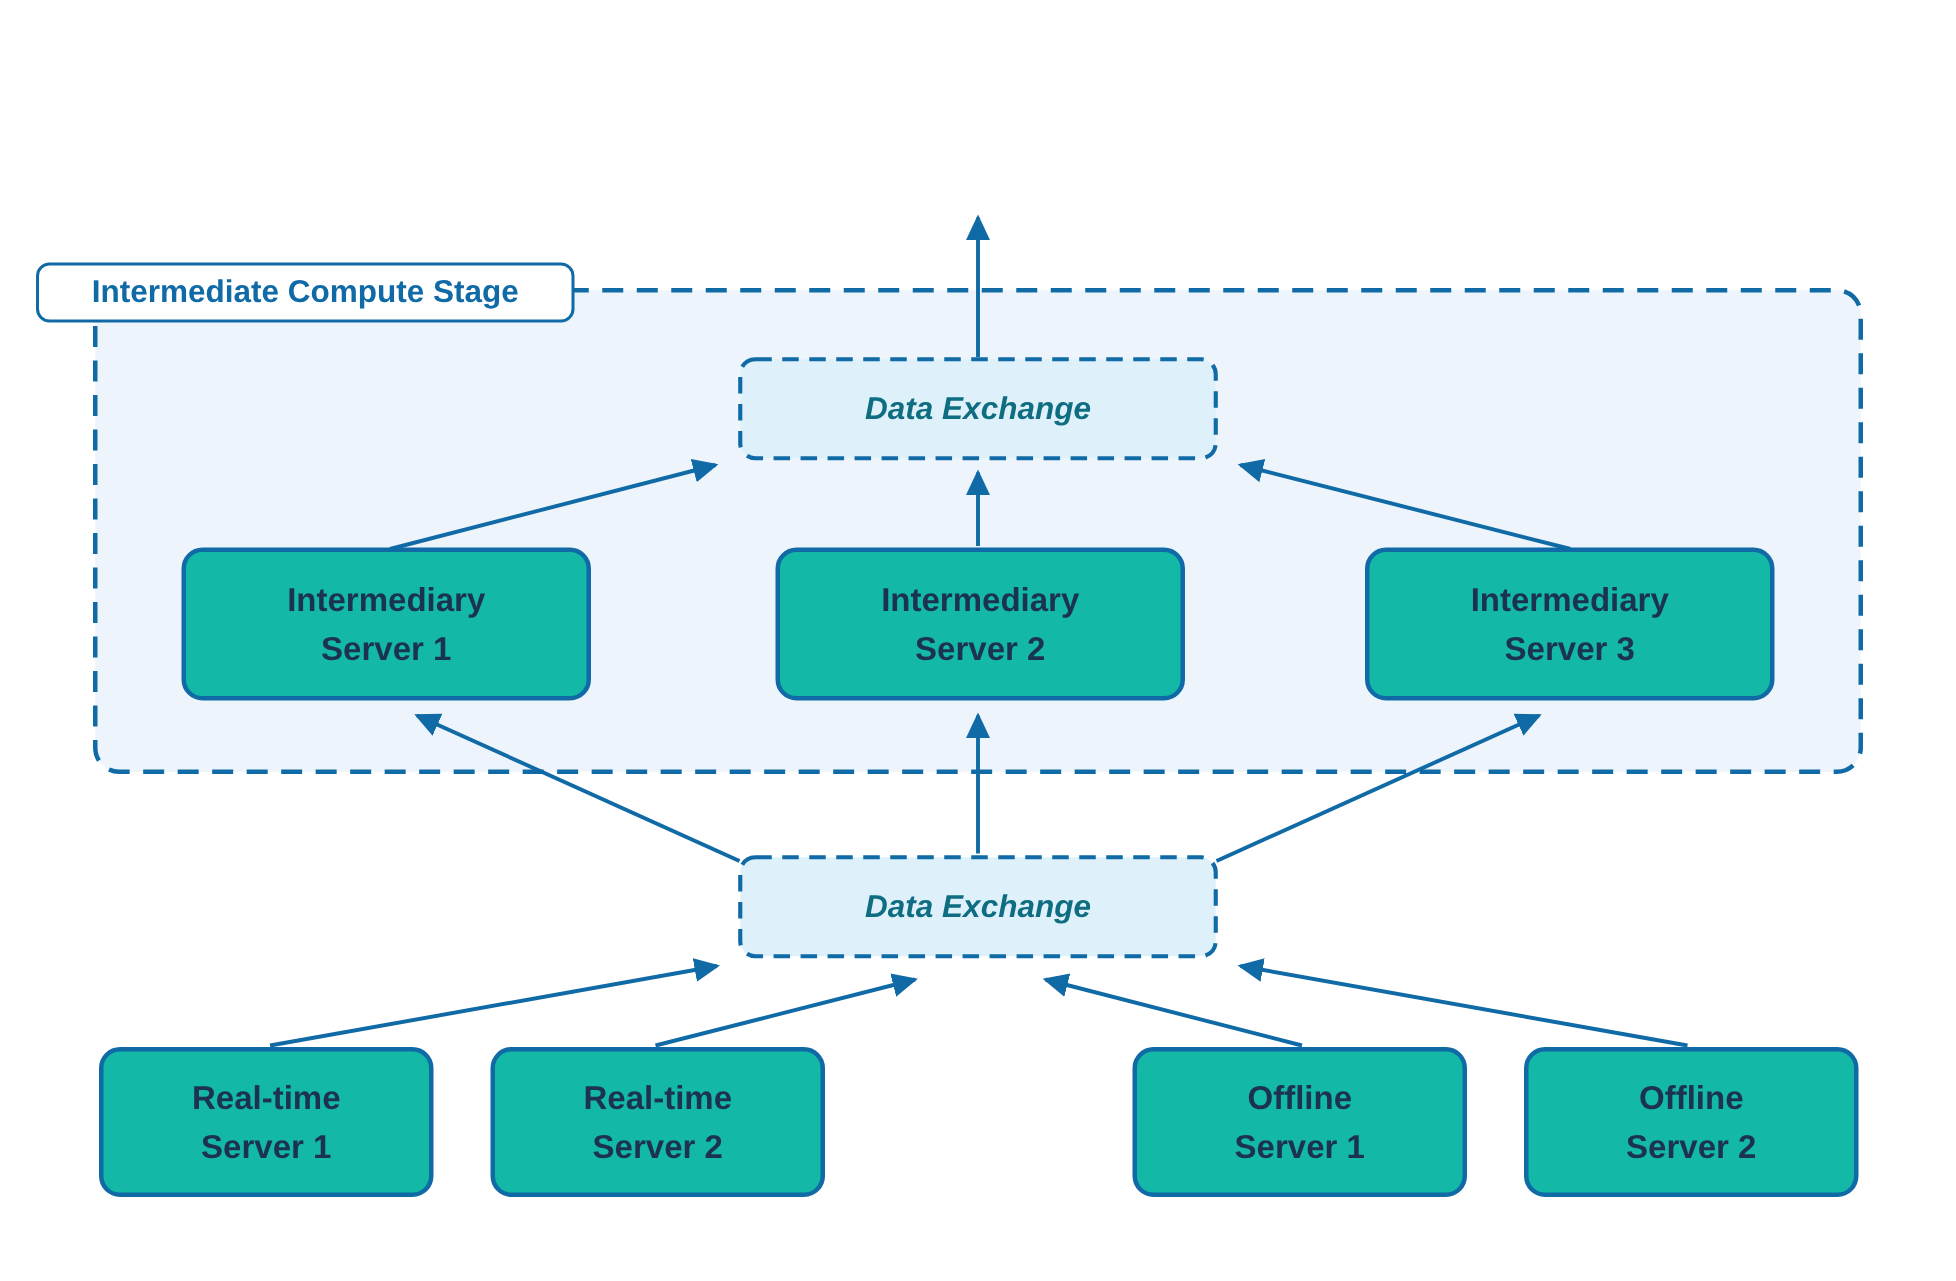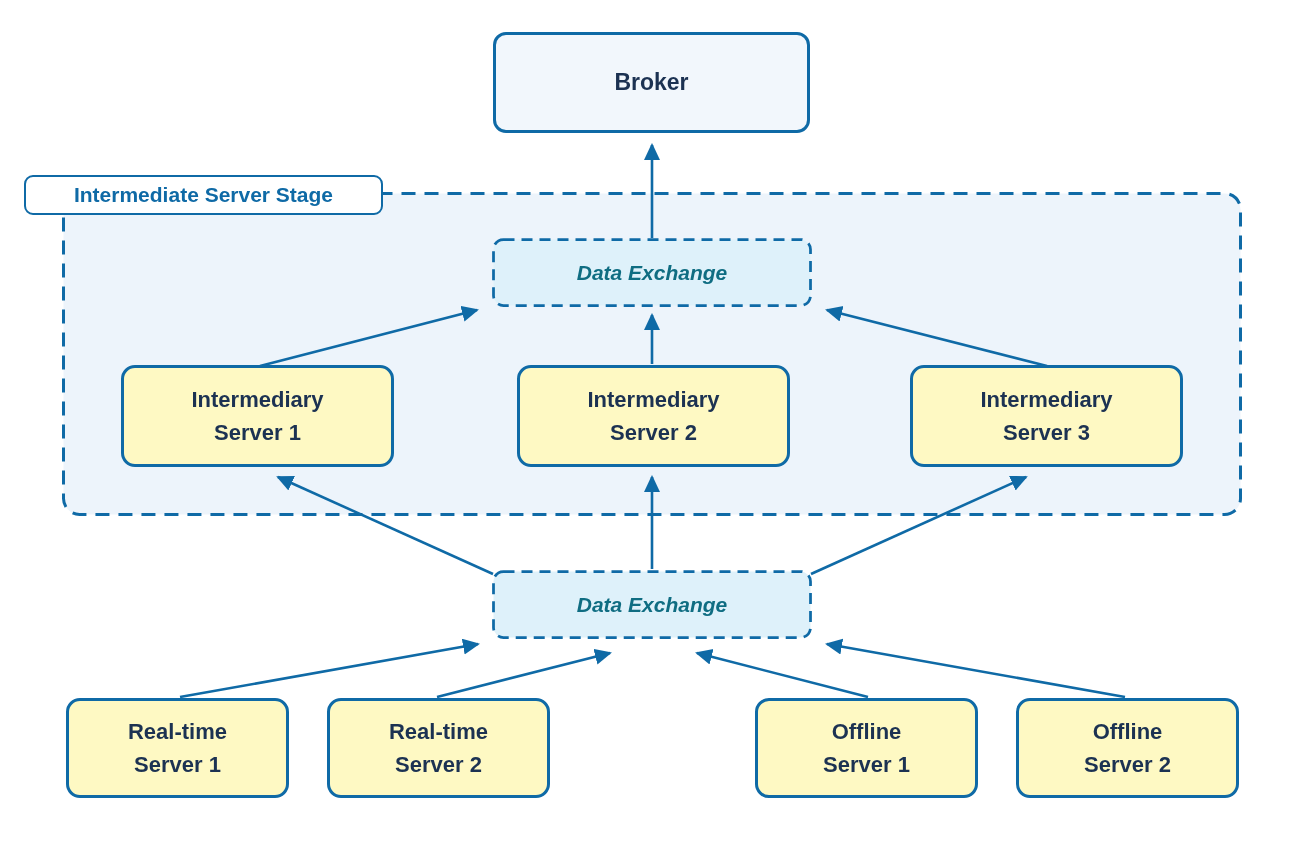--- a/index.html
+++ b/index.html
@@ -3,21 +3,21 @@
 <meta charset="utf-8">
 <style>
   html,body{margin:0;padding:0;background:#ffffff;}
   .canvas{
     position:relative;width:1304px;height:854px;background:#ffffff;
     font-family:"Liberation Sans",sans-serif;overflow:hidden;
   }
   .layer{position:absolute;left:0;top:0;}
   .node{
     position:absolute;display:flex;align-items:center;justify-content:center;
-    text-align:center;background:#fef9c3;border:3px solid #0f6aa6;border-radius:14px;
+    text-align:center;background:#14b8a6;border:3px solid #0f6aa6;border-radius:14px;
     color:#1c3252;font-weight:bold;font-size:22px;line-height:1.5;white-space:pre-line;
     box-sizing:border-box;
   }
   .node.broker{background:#f2f7fc;border-radius:13px;font-size:23px;}
   .de-label{
     position:absolute;display:flex;align-items:center;justify-content:center;
     text-align:center;color:#0f6d82;font-weight:bold;font-size:21px;box-sizing:border-box;font-style:italic;
   }
   .stage-label{
     position:absolute;left:24px;top:175px;width:359px;height:40px;
@@ -58,24 +58,23 @@
       <line class="arrow" x1="811" y1="574" x2="1026" y2="477" marker-end="url(#ah)"></line>
 
       <line class="arrow" x1="180" y1="697" x2="478" y2="644" marker-end="url(#ah)"></line>
       <line class="arrow" x1="437" y1="697" x2="610" y2="653" marker-end="url(#ah)"></line>
       <line class="arrow" x1="868" y1="697" x2="697" y2="653" marker-end="url(#ah)"></line>
       <line class="arrow" x1="1125" y1="697" x2="827" y2="644" marker-end="url(#ah)"></line>
     </g>
   </svg>
 
   <div class="stage-label">
-    <span>Intermediate Server Stage</span>
+    <span>Intermediate Compute Stage</span>
   </div>
 
-  <div class="node broker" style="left:493px;top:32px;width:317px;height:101px;">Broker</div>
 
   <div class="de-label" style="left:492px;top:238px;width:320px;height:69px;">Data Exchange</div>
   <div class="de-label" style="left:492px;top:570px;width:320px;height:69px;">Data Exchange</div>
 
   <div class="node" style="left:121px;top:365px;width:273px;height:102px;">Intermediary
 Server 1</div>
   <div class="node" style="left:517px;top:365px;width:273px;height:102px;">Intermediary
 Server 2</div>
   <div class="node" style="left:910px;top:365px;width:273px;height:102px;">Intermediary
 Server 3</div>

